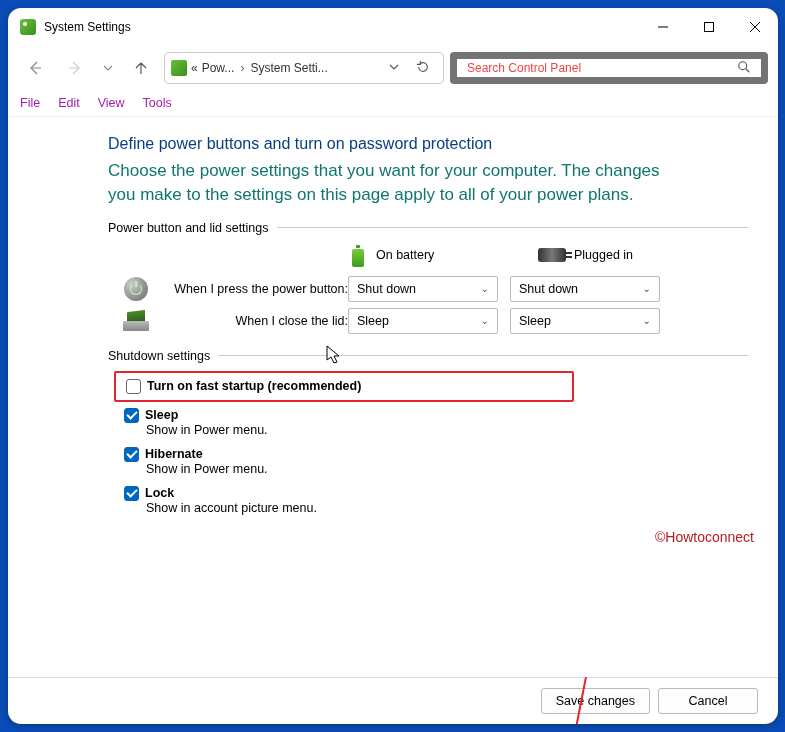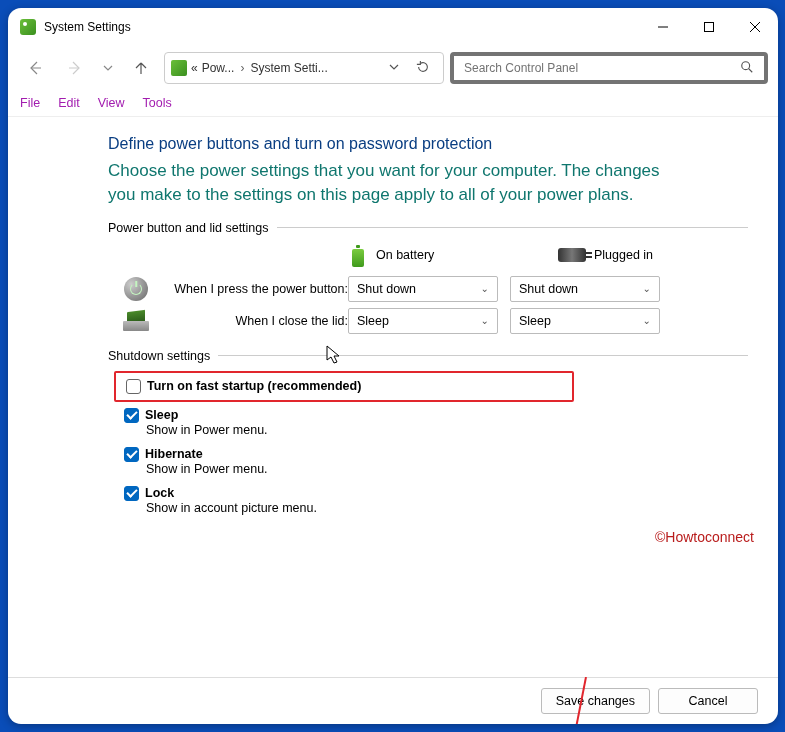--- a/index.html
+++ b/index.html
@@ -70,25 +70,25 @@
     background: linear-gradient(135deg,#6bbf3a,#3a8f1f);
     border-radius:2px;
   }
   .addrbox .crumb { white-space: nowrap; overflow:hidden; text-overflow:ellipsis; }
   .addrbox .sep { color:#666; padding:0 2px; }
   .addrbox .dd { margin-left:auto; color:#666; }
   .refresh-wrap { width:28px; text-align:center; color:#555; }
   .searchbox {
     flex: 1;
     height: 32px;
-    border: 4px solid #737373;
+    border: 7px solid #737373;
     border-radius: 4px;
     display: flex; align-items: center;
     padding: 0 10px;
-    font-size: 12px; color: #737373;
+    font-size: 12px; color: #ef4444;
   }
   .searchbox .mag { margin-left:auto; color:#555; }
   
   .menubar {
     display: flex; gap: 18px;
     padding: 6px 12px;
     font-size: 12.5px; color: #a21caf;
     border-bottom: 1px solid #eee;
   }
   
@@ -105,21 +105,21 @@
     margin: 8px 0 6px 0;
   }
   .desc { color:#0f766e; font-size:17px; line-height:1.4; margin-bottom:14px; max-width:560px;}
   .section-label {
     font-size:12.5px; color:#000;
     display:flex; align-items:center; gap:8px;
     margin: 4px 0 8px 0;
   }
   .section-label .line { flex:1; height:1px; background:#ccc; }
   .column-headers {
-    display:flex; margin-left:240px; gap:60px; margin-bottom:8px;
+    display:flex; margin-left:240px; gap:40px; margin-bottom:8px;
     align-items:center;
   }
   .col-head { display:flex; align-items:center; gap:8px; font-size:12.5px; }
   .battery-icon { width:20px; height:24px; position:relative; }
   .battery-icon .body{ position:absolute; bottom:0; left:4px; width:12px; height:18px; background:linear-gradient(#7acc3f,#3f9a1c); border-radius:2px; }
   .battery-icon .tip{ position:absolute; top:2px; left:8px; width:4px; height:3px; background:#3f9a1c; border-radius:1px; }
   .plug-icon { width:28px; height:14px; background:linear-gradient(90deg,#333,#777,#333); border-radius:3px; position:relative;}
   .plug-icon::after{content:"";position:absolute;right:-6px;top:4px;width:6px;height:2px;background:#333;box-shadow:0 4px 0 #333;}
   .setting-row {
     display:flex; align-items:center; margin:4px 0 4px 14px;text-align:right;

